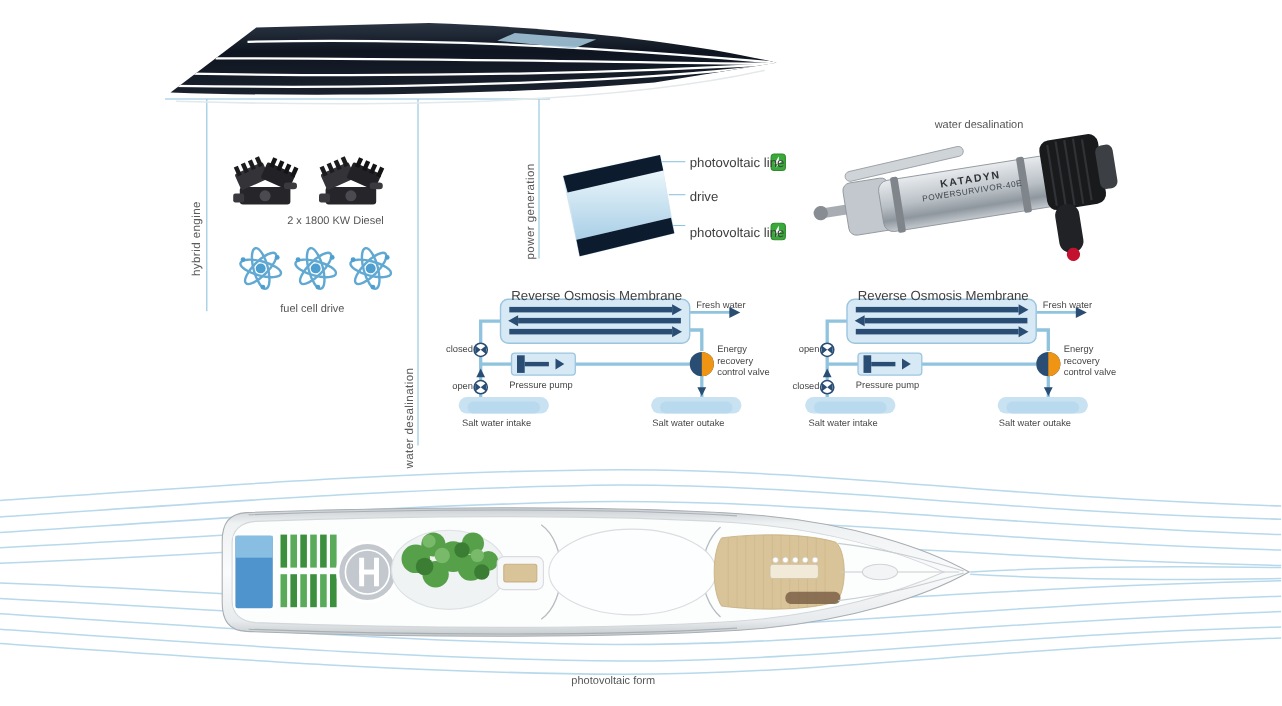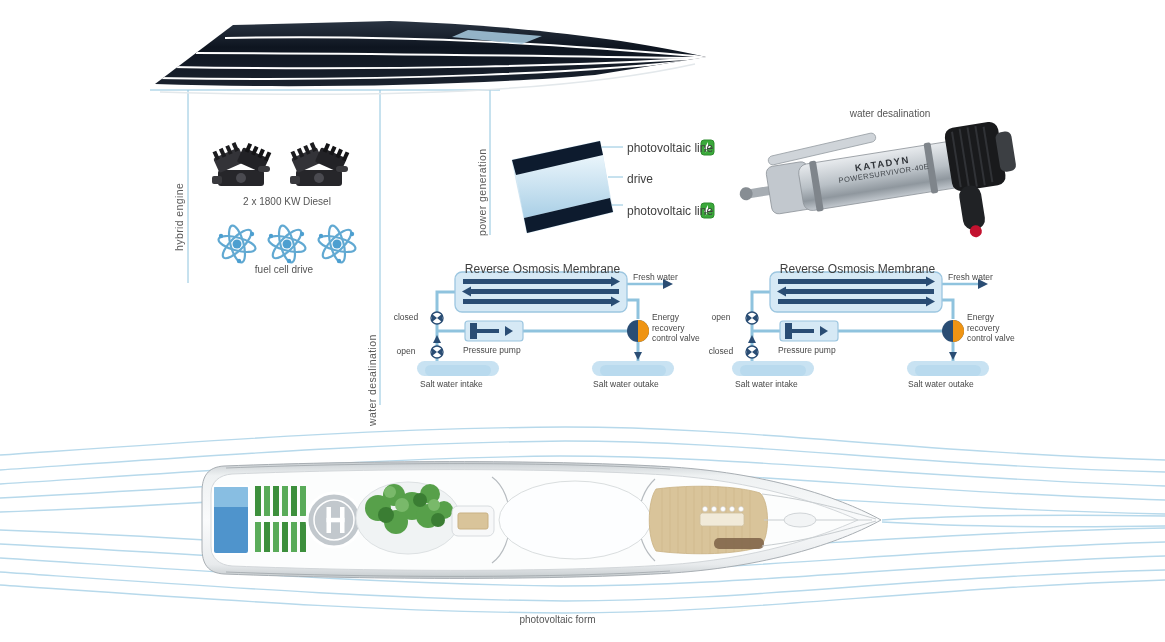--- a/index.html
+++ b/index.html
@@ -3,21 +3,21 @@
 <meta charset="utf-8">
 <style>
   html,body{margin:0;padding:0;background:#ffffff}
   #stage{position:relative;width:1165px;height:642px;background:#ffffff;
          font-family:"Liberation Sans",sans-serif;overflow:hidden}
   #gfx{position:absolute;left:0;top:0}
   .lbl{position:absolute;color:#555;font-size:10px;line-height:1.25;white-space:nowrap}
   .vert{writing-mode:vertical-rl;transform:rotate(180deg);text-align:center;
         color:#5a5a5a;letter-spacing:.4px;font-size:10.5px}
   .center{text-align:center}
-  .right{text-align:center}
+  .right{text-align:right}
   .d{font-size:8.5px;color:#474747}
   .dt{font-size:12px;color:#3f3f3f}
   .wrap{white-space:normal}
   #devtext{position:absolute;left:824px;top:158px;width:118px;text-align:center;
            transform:rotate(-9deg);color:#2f3338}
   #devtext .brand{font-size:9.5px;font-weight:bold;letter-spacing:1.5px}
   #devtext .model{font-size:7.5px;letter-spacing:.5px;color:#40454a}
 </style>
 </head>
 <body>
@@ -293,22 +293,22 @@
     <g stroke="#c8cdd0" fill="none">
       <path d="M762,494 C812,500 848,511 876,519"></path>
       <path d="M762,546 C812,540 848,529 876,521"></path>
       <line x1="764" y1="520" x2="872" y2="520"></line>
       <ellipse cx="800" cy="520" rx="16" ry="7" fill="#f2f4f5" stroke="#d0d4d7"></ellipse>
     </g>
   </g>
 </svg>
 
 <div class="lbl vert" style="left:173px;top:150px;height:134px">hybrid engine</div>
-<div class="lbl center" style="left:212px;top:196px;width:150px">2 x 1800 KW Diesel</div>
-<div class="lbl center" style="left:224px;top:264px;width:120px">fuel cell drive</div>
+<div class="lbl center" style="left:230px;top:196px;width:150px">2 x 1800 KW Diesel</div>
+<div class="lbl center" style="left:224px;top:276px;width:120px">fuel cell drive</div>
 
 <div class="lbl vert" style="left:476px;top:146px;height:92px">power generation</div>
 <div class="lbl dt" style="left:627px;top:141px">photovoltaic line</div>
 <div class="lbl dt" style="left:627px;top:172px">drive</div>
 <div class="lbl dt" style="left:627px;top:204px">photovoltaic line</div>
 
 <div class="lbl vert" style="left:366px;top:318px;height:125px">water desalination</div>
 <div class="lbl center" style="left:820px;top:108px;width:140px">water desalination</div>
 <div id="devtext">
   <div class="brand">KATADYN</div>

